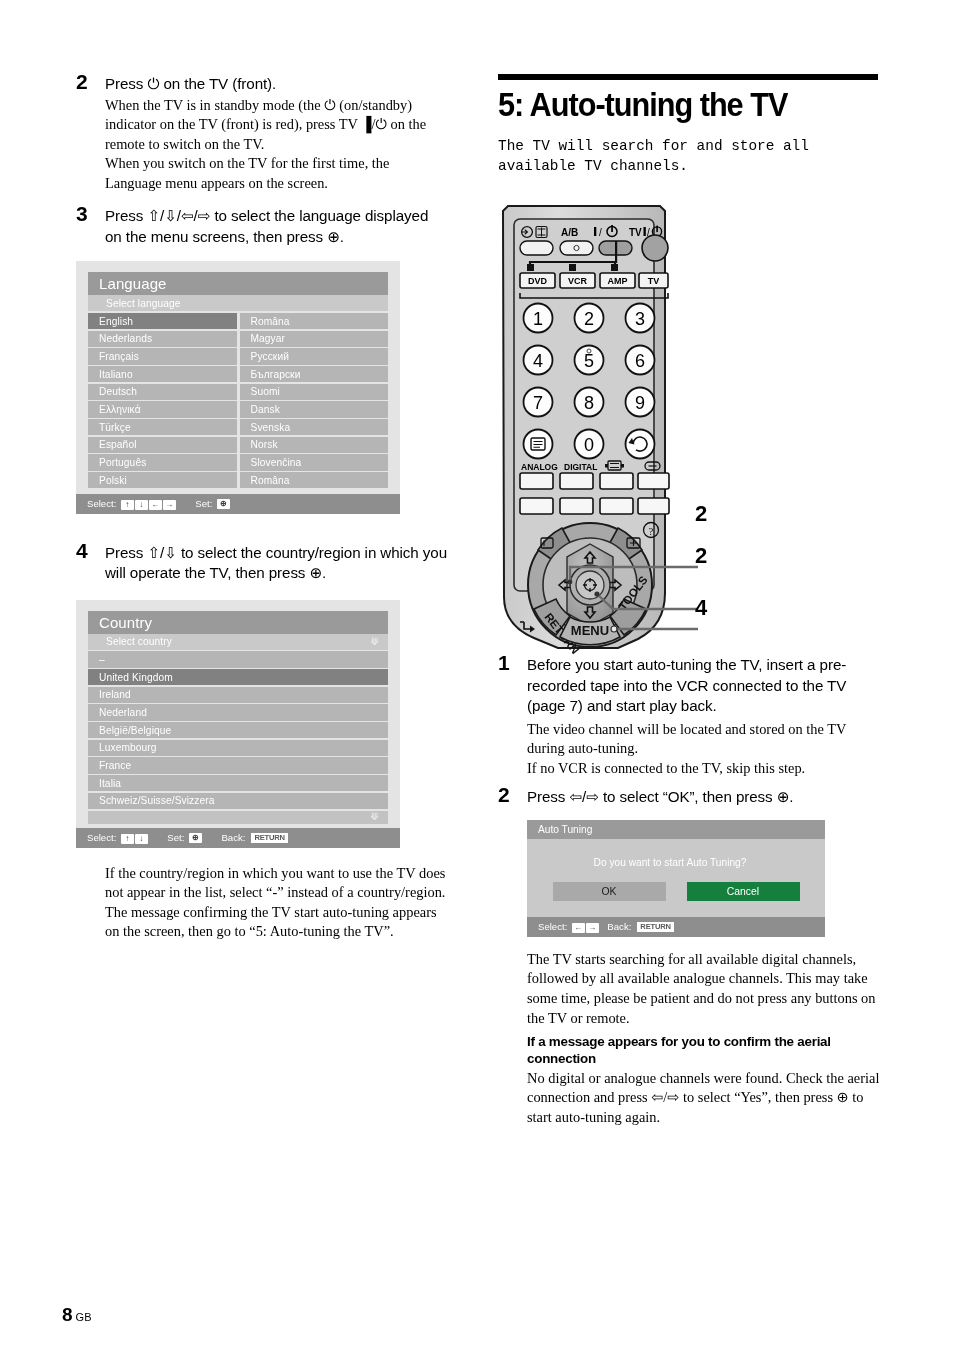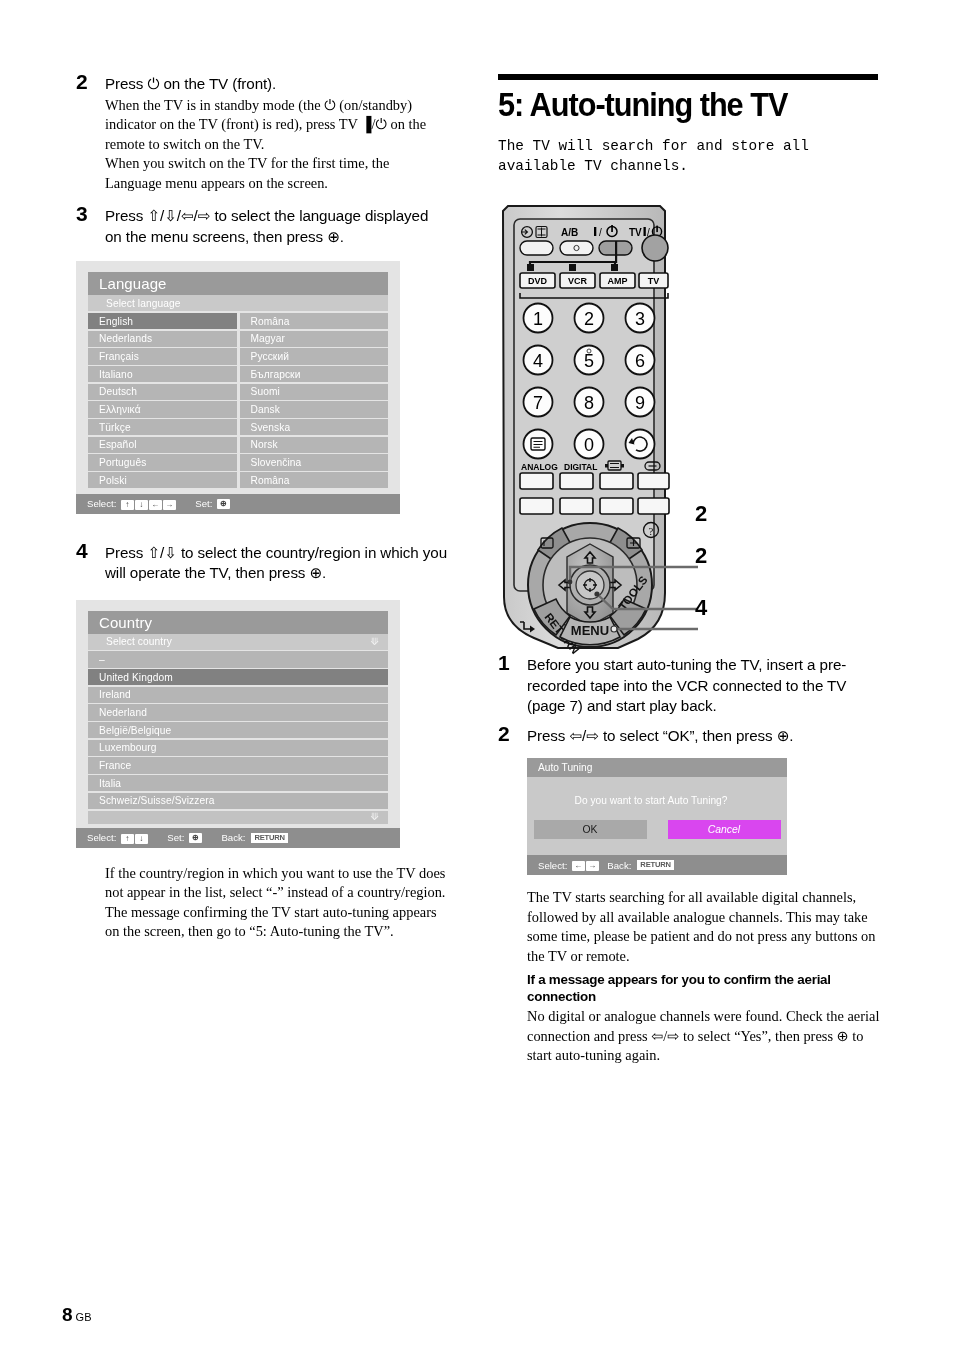--- a/index.html
+++ b/index.html
@@ -179,21 +179,21 @@
     transform: translateY(-50%);
     color: #f2f2f2;
     font-size: 10px;
     line-height: 1;
   }
 
   
   .dlg {
     background: #c9c9c9;
     font-family: "Liberation Sans", sans-serif;
-    width: 260px;
+    width: 298px;
   }
   .dlg-title {
     background: #9a9a9a;
     color: #ffffff;
     font-size: 10.2px;
     padding: 4px 0 4px 11px;
   }
   .dlg-body {
     text-align: center;
     color: #ffffff;
@@ -206,21 +206,21 @@
     gap: 21px;
     padding: 0 0 16px 0;
   }
   .dlg-btn {
     width: 113px;
     font-size: 10.4px;
     text-align: center;
     padding: 4px 0;
   }
   .dlg-btn.ok { background: #a9a9a9; color: #1c1c1c; }
-  .dlg-btn.cancel { background: #d946ef; color: #ffffff; font-style: italic; }
+  .dlg-btn.cancel { background: #15803d; color: #ffffff; }
   .dlg-footer {
     background: #8e8e8e;
     color: #ffffff;
     font-size: 9.6px;
     padding: 4px 0 4px 11px;
     display: flex;
     align-items: center;
     gap: 4px;
   }
 
@@ -585,20 +585,24 @@
     <div class="callout" style="left:197px; top:296px;">2</div>
     <div class="callout" style="left:197px; top:338px;">2</div>
     <div class="callout" style="left:197px; top:390px;">4</div>
   </div>
 
   <div style="position:absolute; left:498px; top:655px; width:382px;">
 
     <div class="step">
       <div class="step-num">1</div>
       <div class="step-head">Before you start auto-tuning the TV, insert a pre-recorded tape into the VCR connected to the TV (page 7) and start play back.</div>
+      <div class="body-text" style="margin-top:3px;">
+        <p>The video channel will be located and stored on the TV during auto-tuning.</p>
+        <p>If no VCR is connected to the TV, skip this step.</p>
+      </div>
     </div>
 
     <div class="step" style="margin-top:9px;">
       <div class="step-num">2</div>
       <div class="step-head">Press ⇦/⇨ to select “OK”, then press ⊕.</div>
     </div>
 
     <div class="dlg" style="margin:12px 0 0 29px;">
       <div class="dlg-title">Auto Tuning</div>
       <div class="dlg-body">Do you want to start Auto Tuning?</div>

